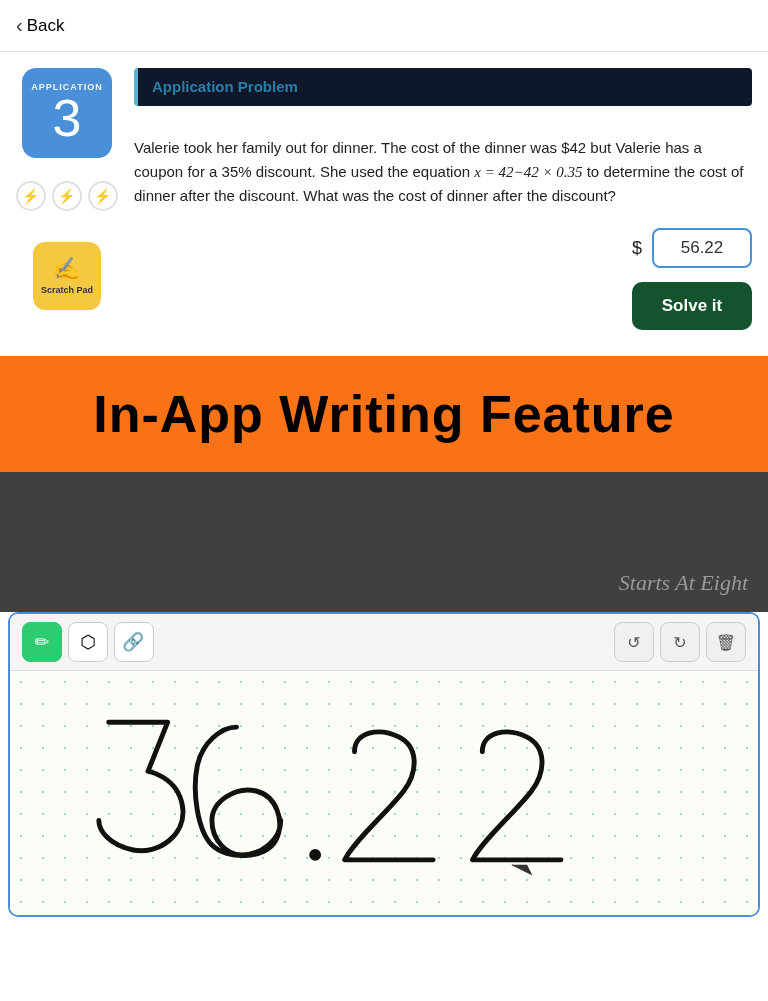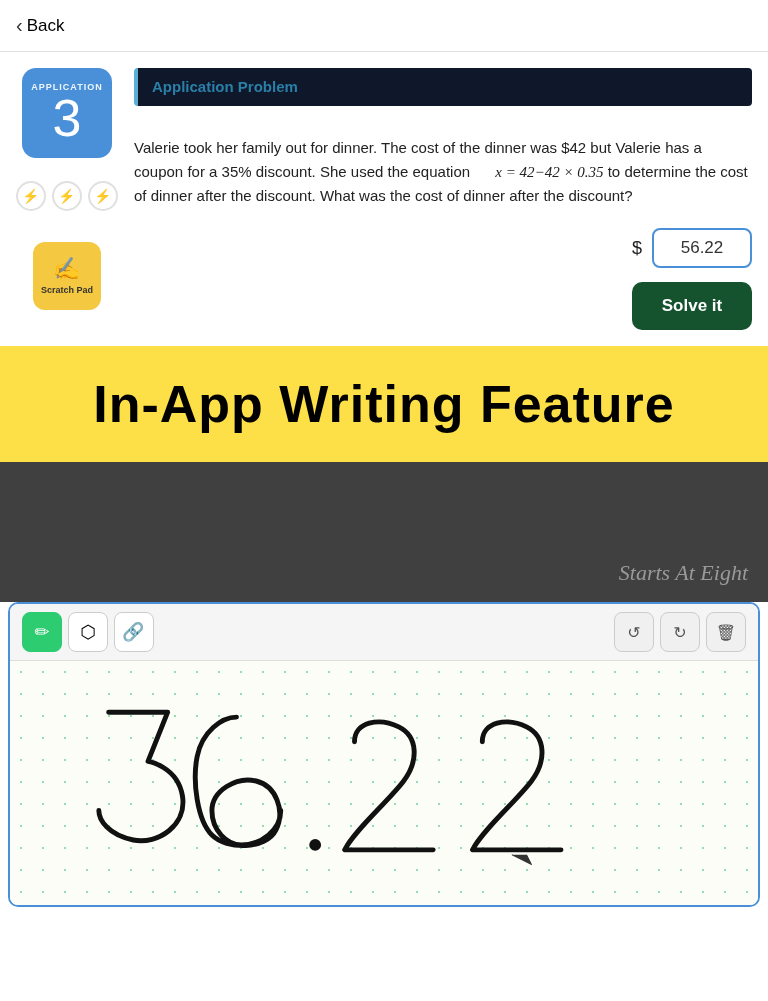--- a/index.html
+++ b/index.html
@@ -145,21 +145,20 @@
 
     .problem-text {
       font-size: 15px;
       line-height: 1.6;
       color: #222;
       margin-bottom: 20px;
     }
     .problem-text .equation {
       font-style: italic;
       font-family: Georgia, serif;
-      margin-left: 21px;
     }
 
     
     .answer-row {
       display: flex;
       align-items: center;
       justify-content: flex-end;
       gap: 10px;
       margin-bottom: 14px;
     }
@@ -188,24 +187,25 @@
       font-size: 17px;
       font-weight: 600;
       cursor: pointer;
       display: block;
       margin-left: auto;
       min-width: 120px;
     }
 
     
     .green-banner {
-      background: #fde047;
+      background: #f97316;
       width: 100%;
       padding: 28px 20px;
       text-align: center;
+      margin-top: 10px;
     }
     .green-banner-text {
       font-size: 52px;
       font-weight: 900;
       color: #000;
       font-family: Impact, 'Arial Black', sans-serif;
       letter-spacing: 1px;
     }
 
     

